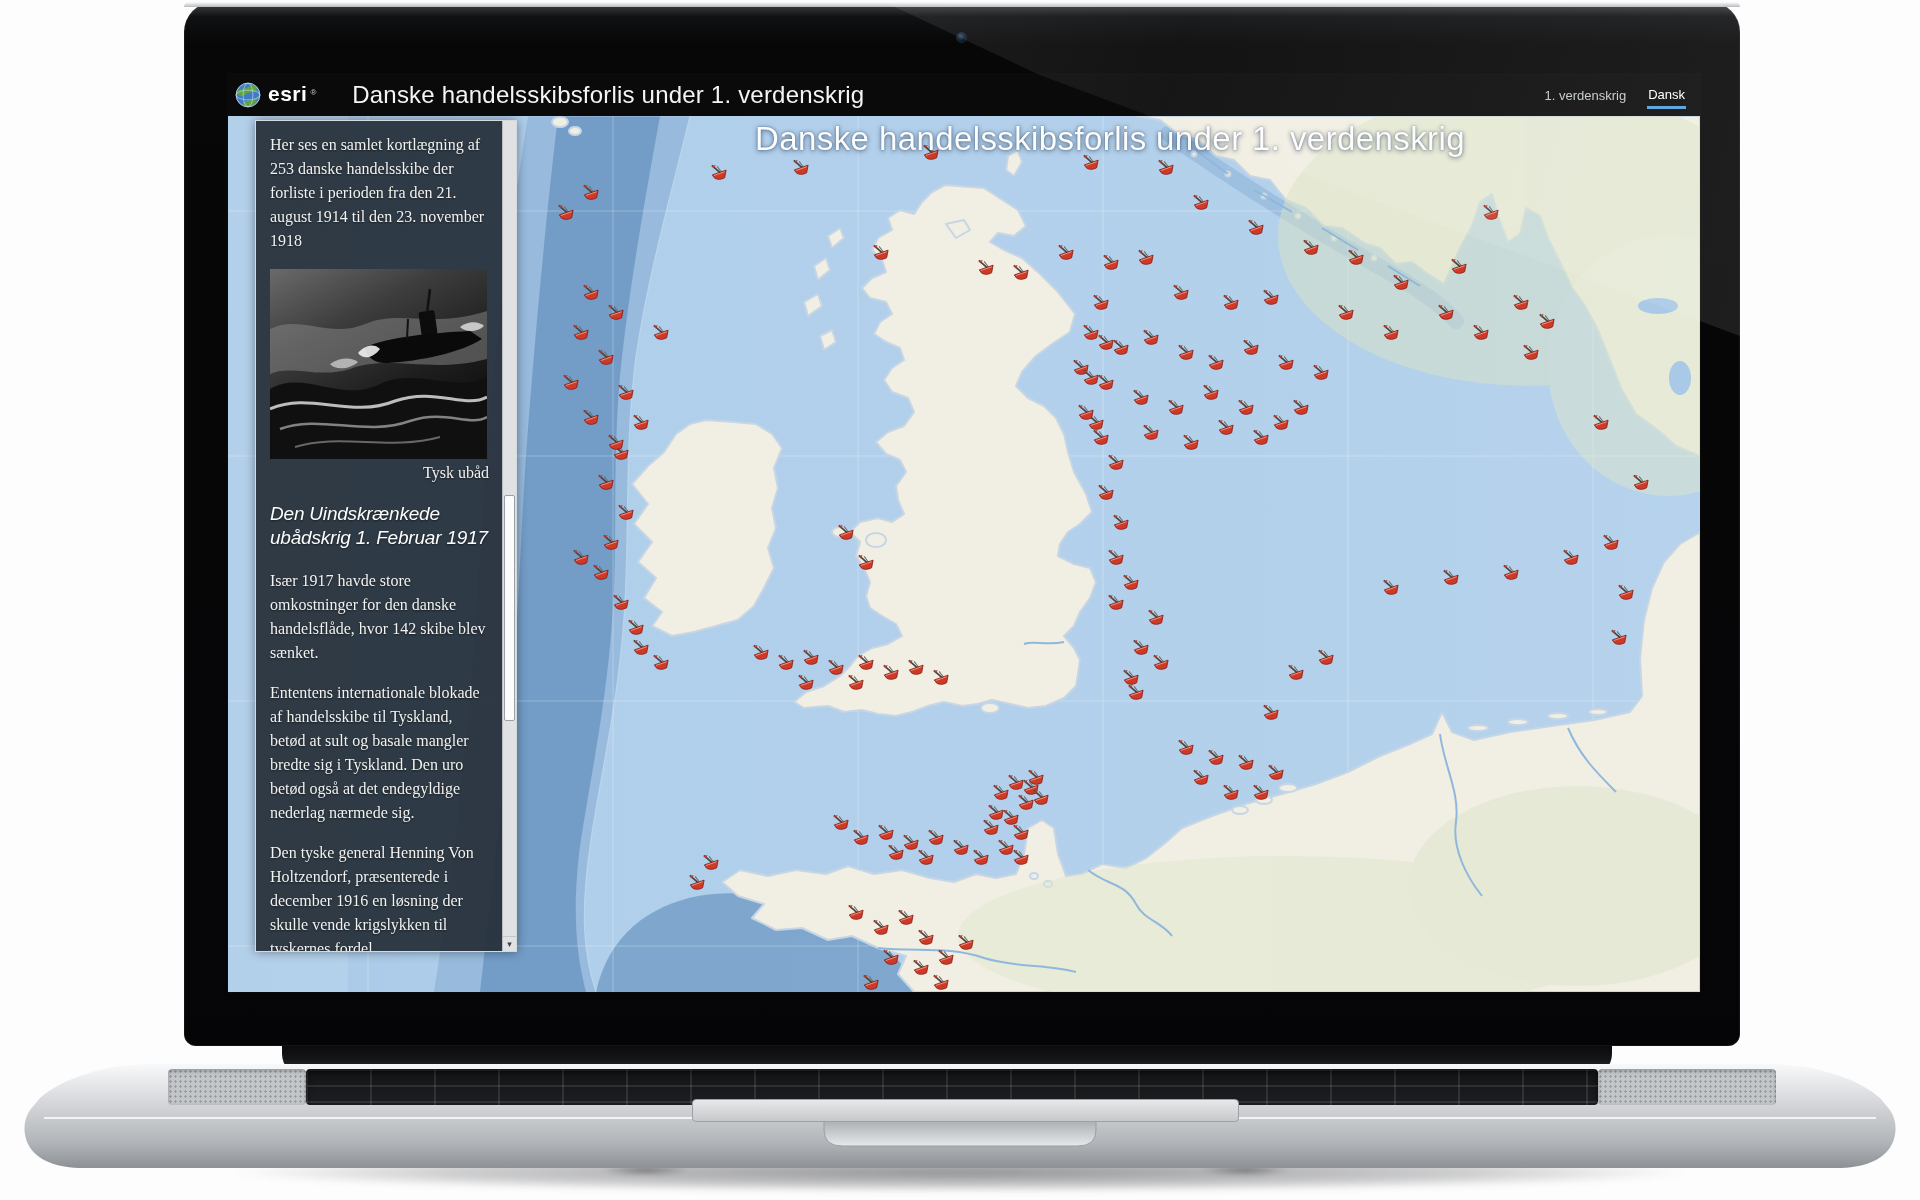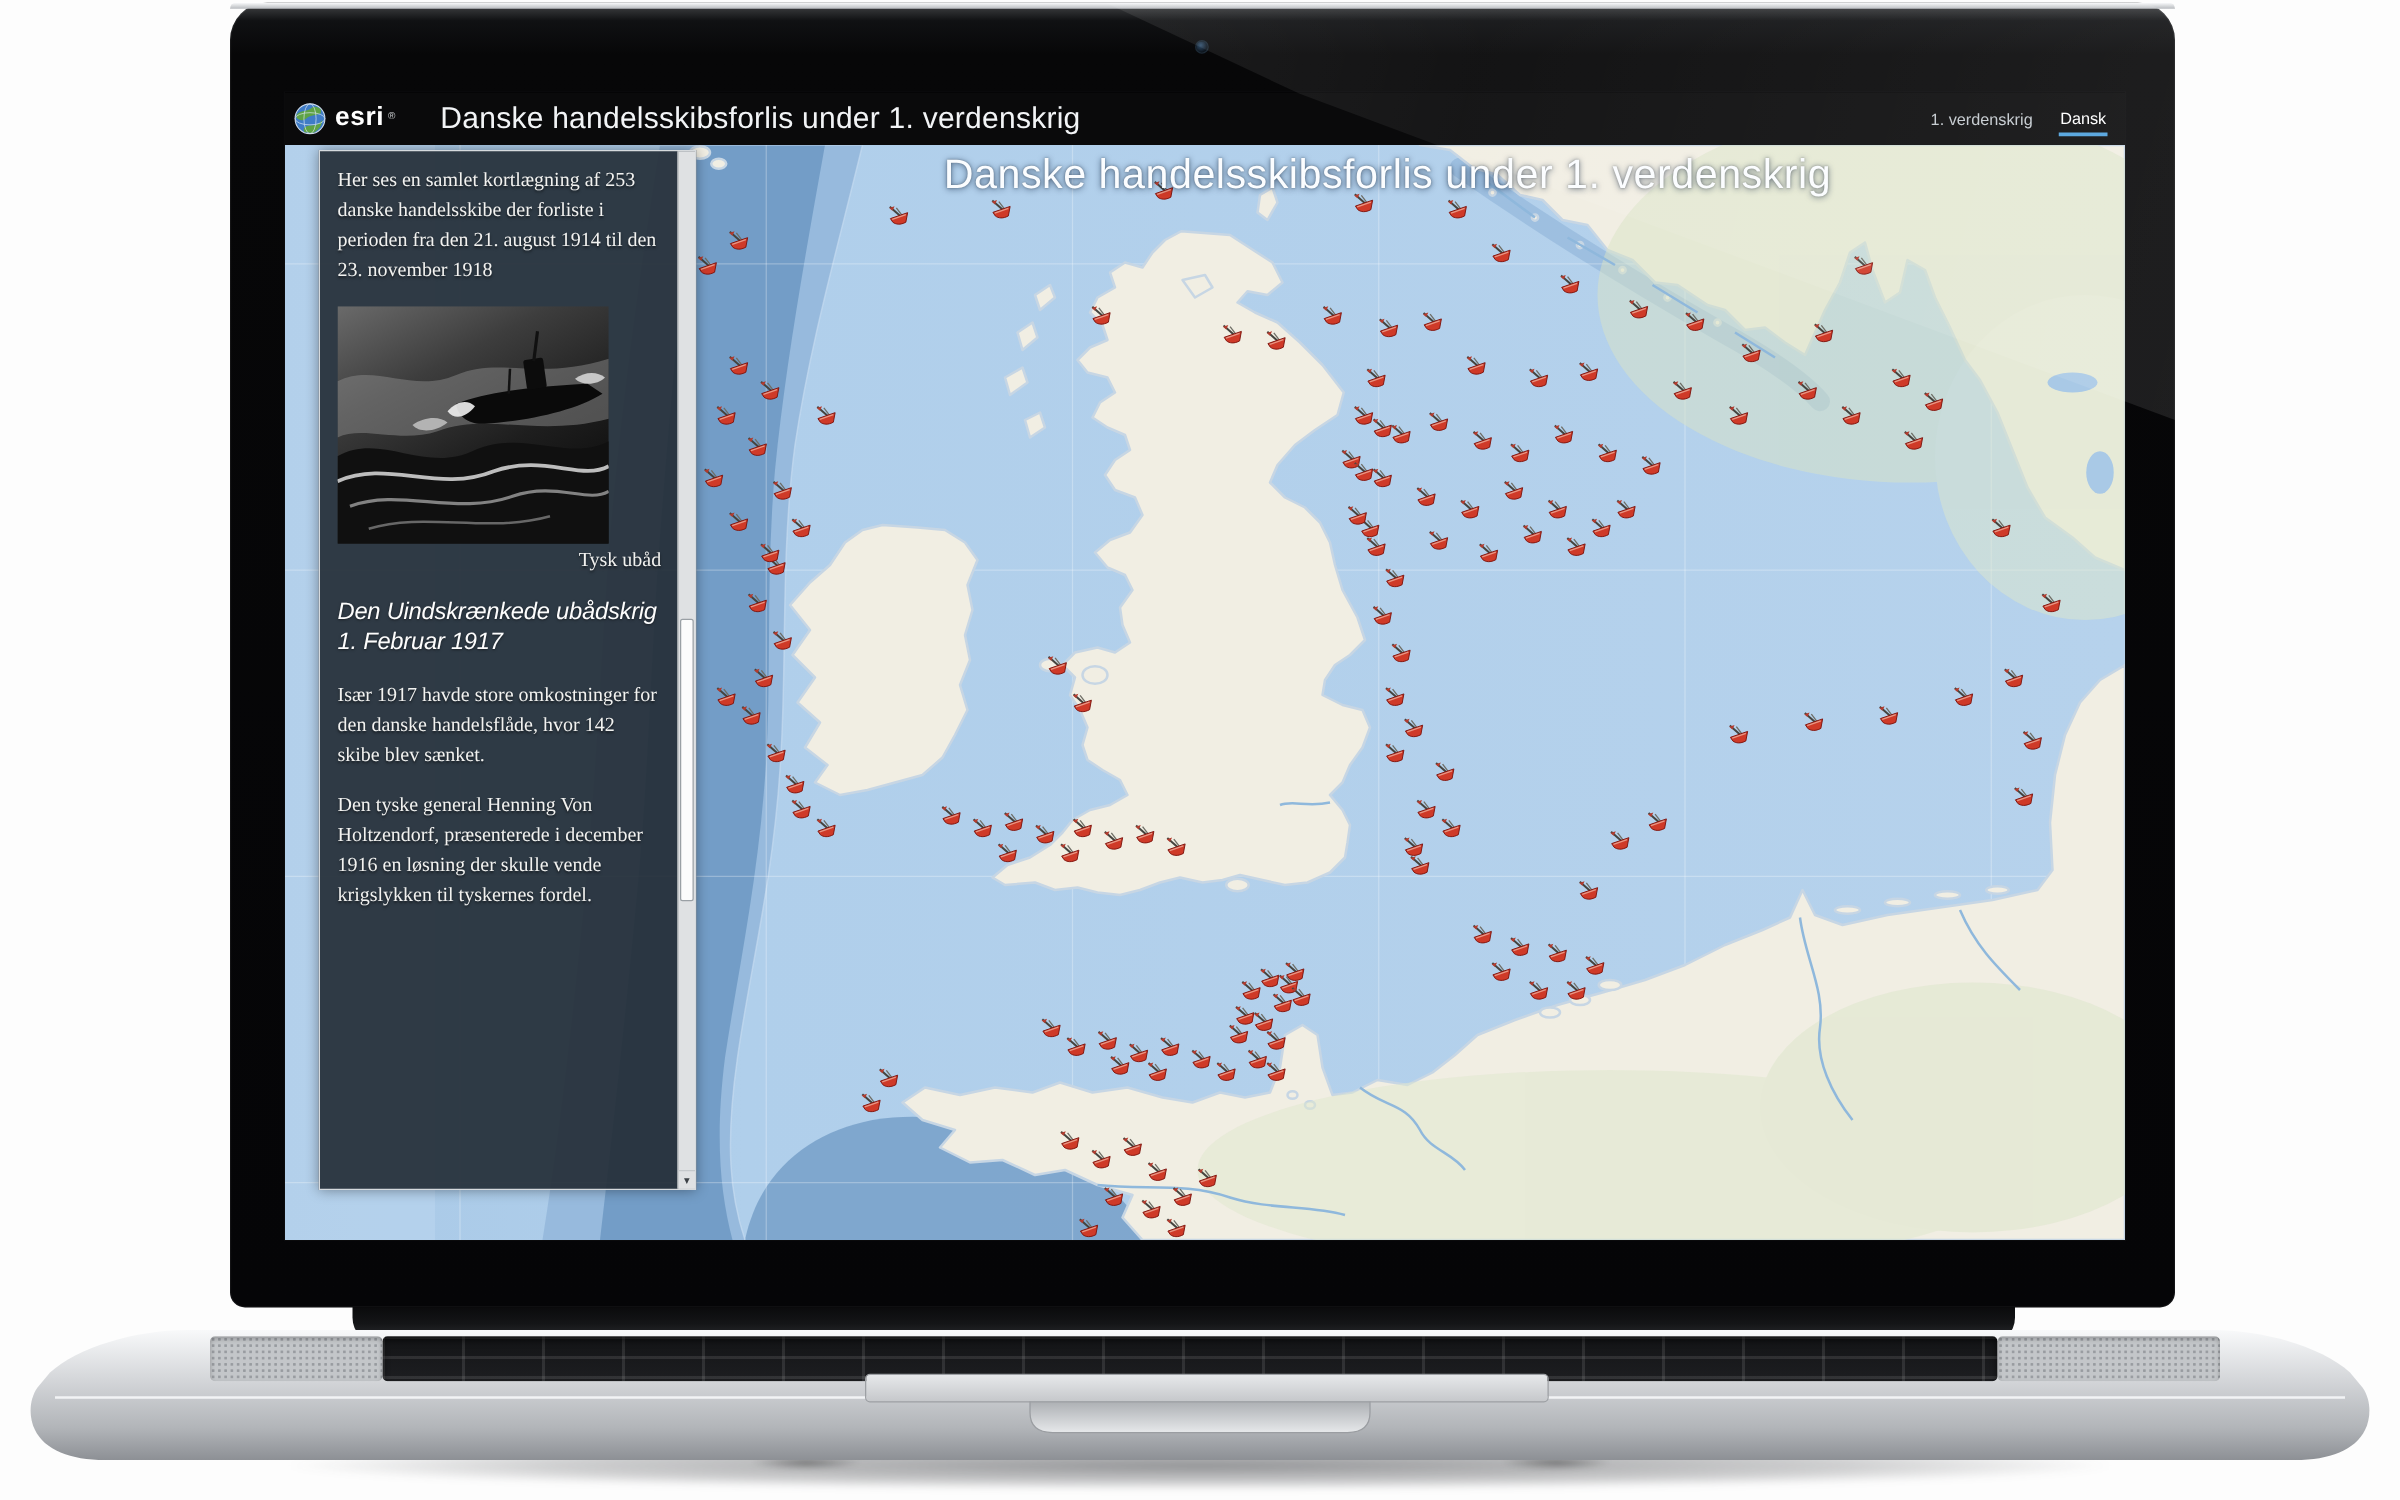--- a/index.html
+++ b/index.html
@@ -59,21 +59,21 @@
   .nav-item.active{color:#ffffff;border-bottom:3px solid #4da0dc;padding-bottom:4px;}
 
   
   .map-wrap{position:absolute;left:0;top:42px;width:1472px;height:876px;background:#aecdea;}
   .map-title{position:absolute;left:292px;right:0;top:4px;text-align:center;z-index:4;pointer-events:none;
     color:#fbfdff;font-size:33px;letter-spacing:.4px;
     text-shadow:0 1px 5px rgba(10,30,60,.6),0 0 2px rgba(0,0,0,.35);}
 
   
   .panel{position:absolute;left:27px;top:4px;width:260px;height:830px;z-index:5;
-    background:rgba(37,46,56,.93);border:1px solid #d6dadd;box-shadow:0 0 10px rgba(0,0,0,.4);padding-left:40px;}
+    background:rgba(37,46,56,.93);border:1px solid #d6dadd;box-shadow:0 0 10px rgba(0,0,0,.4);}
   .panel-content{position:absolute;left:0;top:0;right:13px;bottom:0;overflow:hidden;padding:12px 14px 0 14px;}
   .panel p{font-family:"Liberation Serif",serif;font-size:16px;line-height:1.5;color:#f2f2f0;
     margin:0 0 16px 0;text-shadow:0 1px 2px rgba(0,0,0,.55);}
   .cta-red{color:#b03226;}
   .uboat{width:217px;height:190px;display:block;margin:2px 0 4px 0;}
   .caption{font-family:"Liberation Sans",sans-serif;font-size:12px;color:#b4bac0;text-align:right;margin:0 0 6px 0 !important;line-height:1.3 !important;}
   .section-heading{color:#fdfdfd;font-size:19px;line-height:1.3;font-weight:normal;letter-spacing:-.2px;
     margin:18px 0 18px 0;text-shadow:0 1px 2px rgba(0,0,0,.5);font-style:italic;}
   .scrollbar{position:absolute;top:0;right:0;bottom:0;width:13px;background:#dfe1e3;border-left:1px solid #b9bdc0;cursor:pointer;}
   .scroll-thumb{position:absolute;left:1px;right:1px;top:45%;height:27%;background:#fcfcfc;border:1px solid #9aa0a5;border-radius:2px;cursor:grab;}
@@ -423,20 +423,21 @@
               <line x1="138" y1="50" x2="137" y2="70" stroke="#121212" stroke-width="2"></line>
               <path d="M88,84 C95,76 104,74 110,80 C104,88 94,92 88,84 Z" fill="#efefef" opacity="0.9"></path>
               <path d="M60,95 C70,88 82,88 88,93 C80,100 66,102 60,95 Z" fill="#d8d8d8" opacity="0.7"></path>
               <path d="M190,58 C198,52 208,52 214,57 C208,63 196,64 190,58 Z" fill="#e4e4e4" opacity="0.8"></path>
             </svg>
             <p class="caption">Tysk ubåd</p>
 
             <h2 class="section-heading">Den Uindskrænkede ubådskrig 1. Februar 1917</h2>
 
             <p>Især 1917 havde store omkostninger for den danske handelsflåde, hvor 142 skibe blev sænket.</p>
+            <p>Ententens internationale blokade af handelsskibe til Tyskland, betød at sult og basale mangler bredte sig i Tyskland. Den uro betød også at det endegyldige nederlag nærmede sig.</p>
             <p>Den tyske general Henning Von Holtzendorf, præsenterede i december 1916 en løsning der skulle vende krigslykken til tyskernes fordel.</p>
           </div>
           <div class="scrollbar">
             <div class="scroll-thumb"></div>
             <div class="scroll-arrow">▾</div>
           </div>
         </div>
 
       </div>
     </div>

